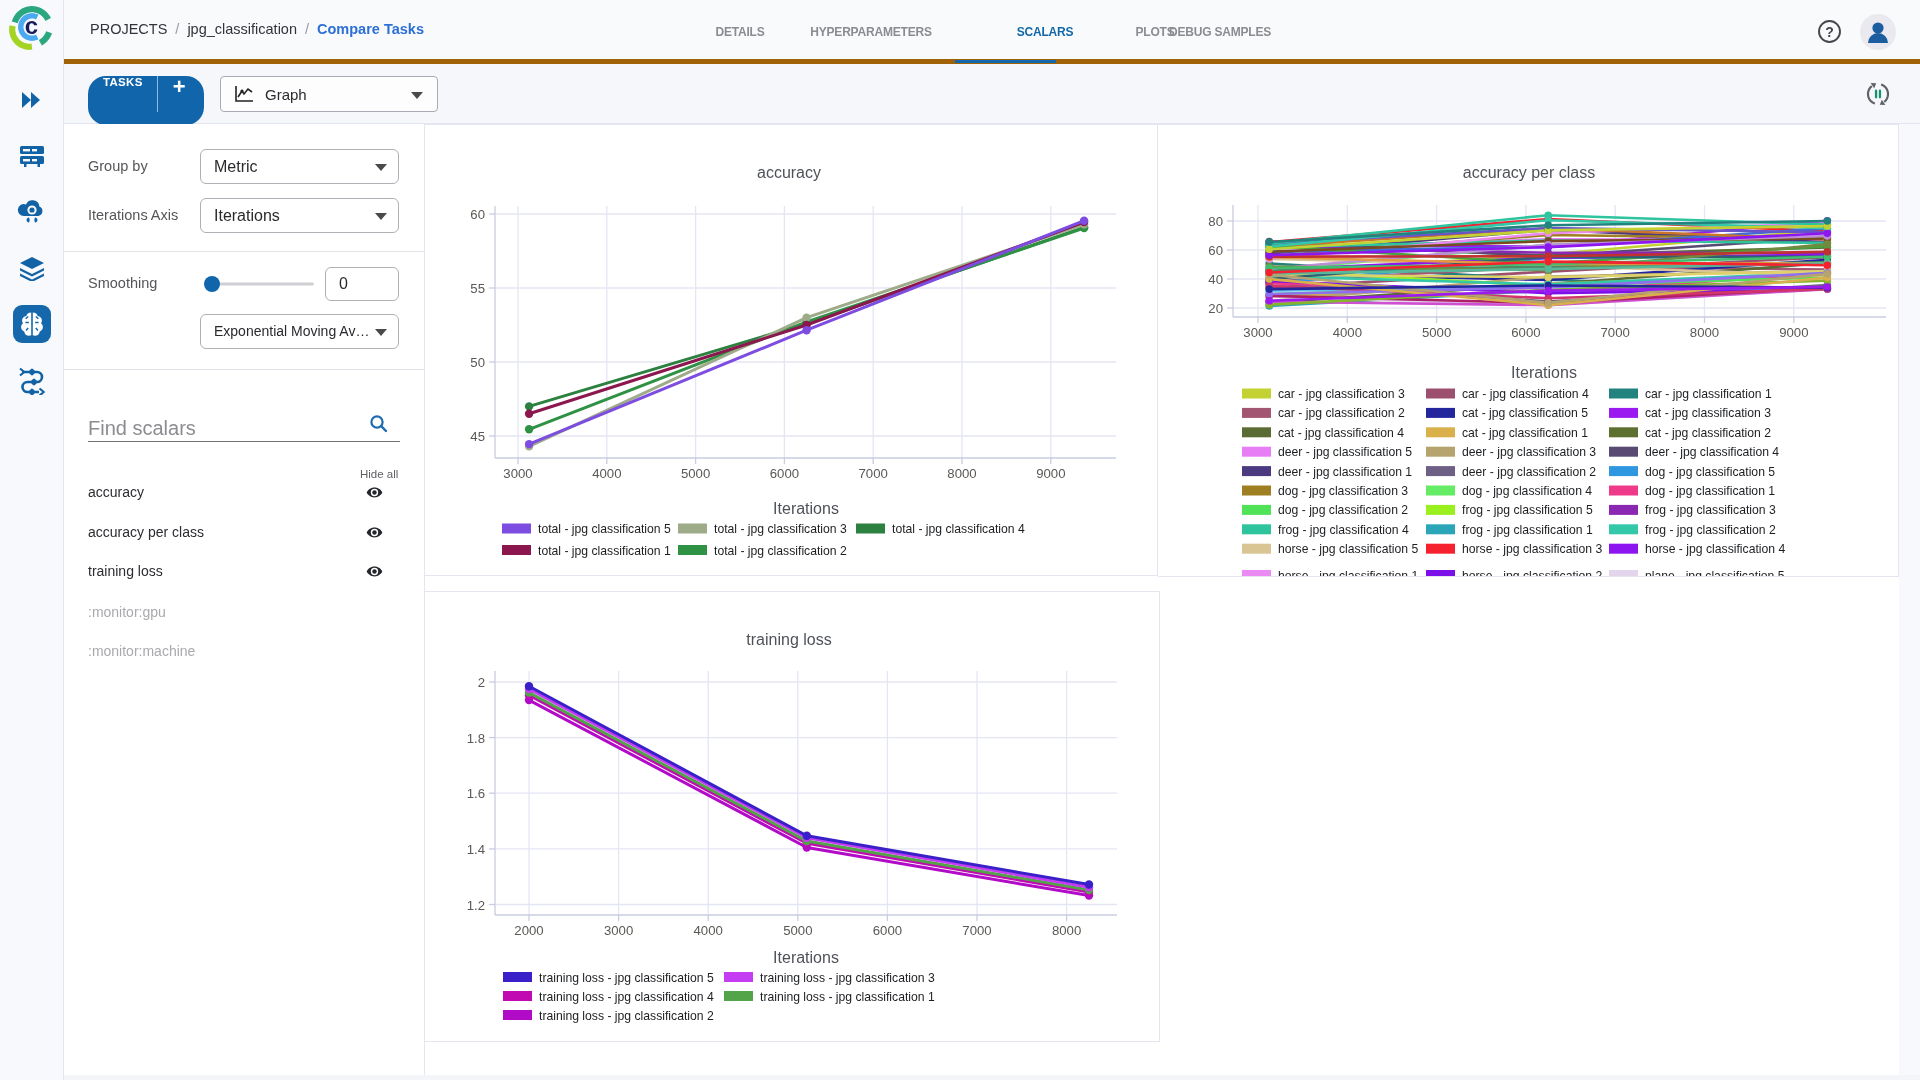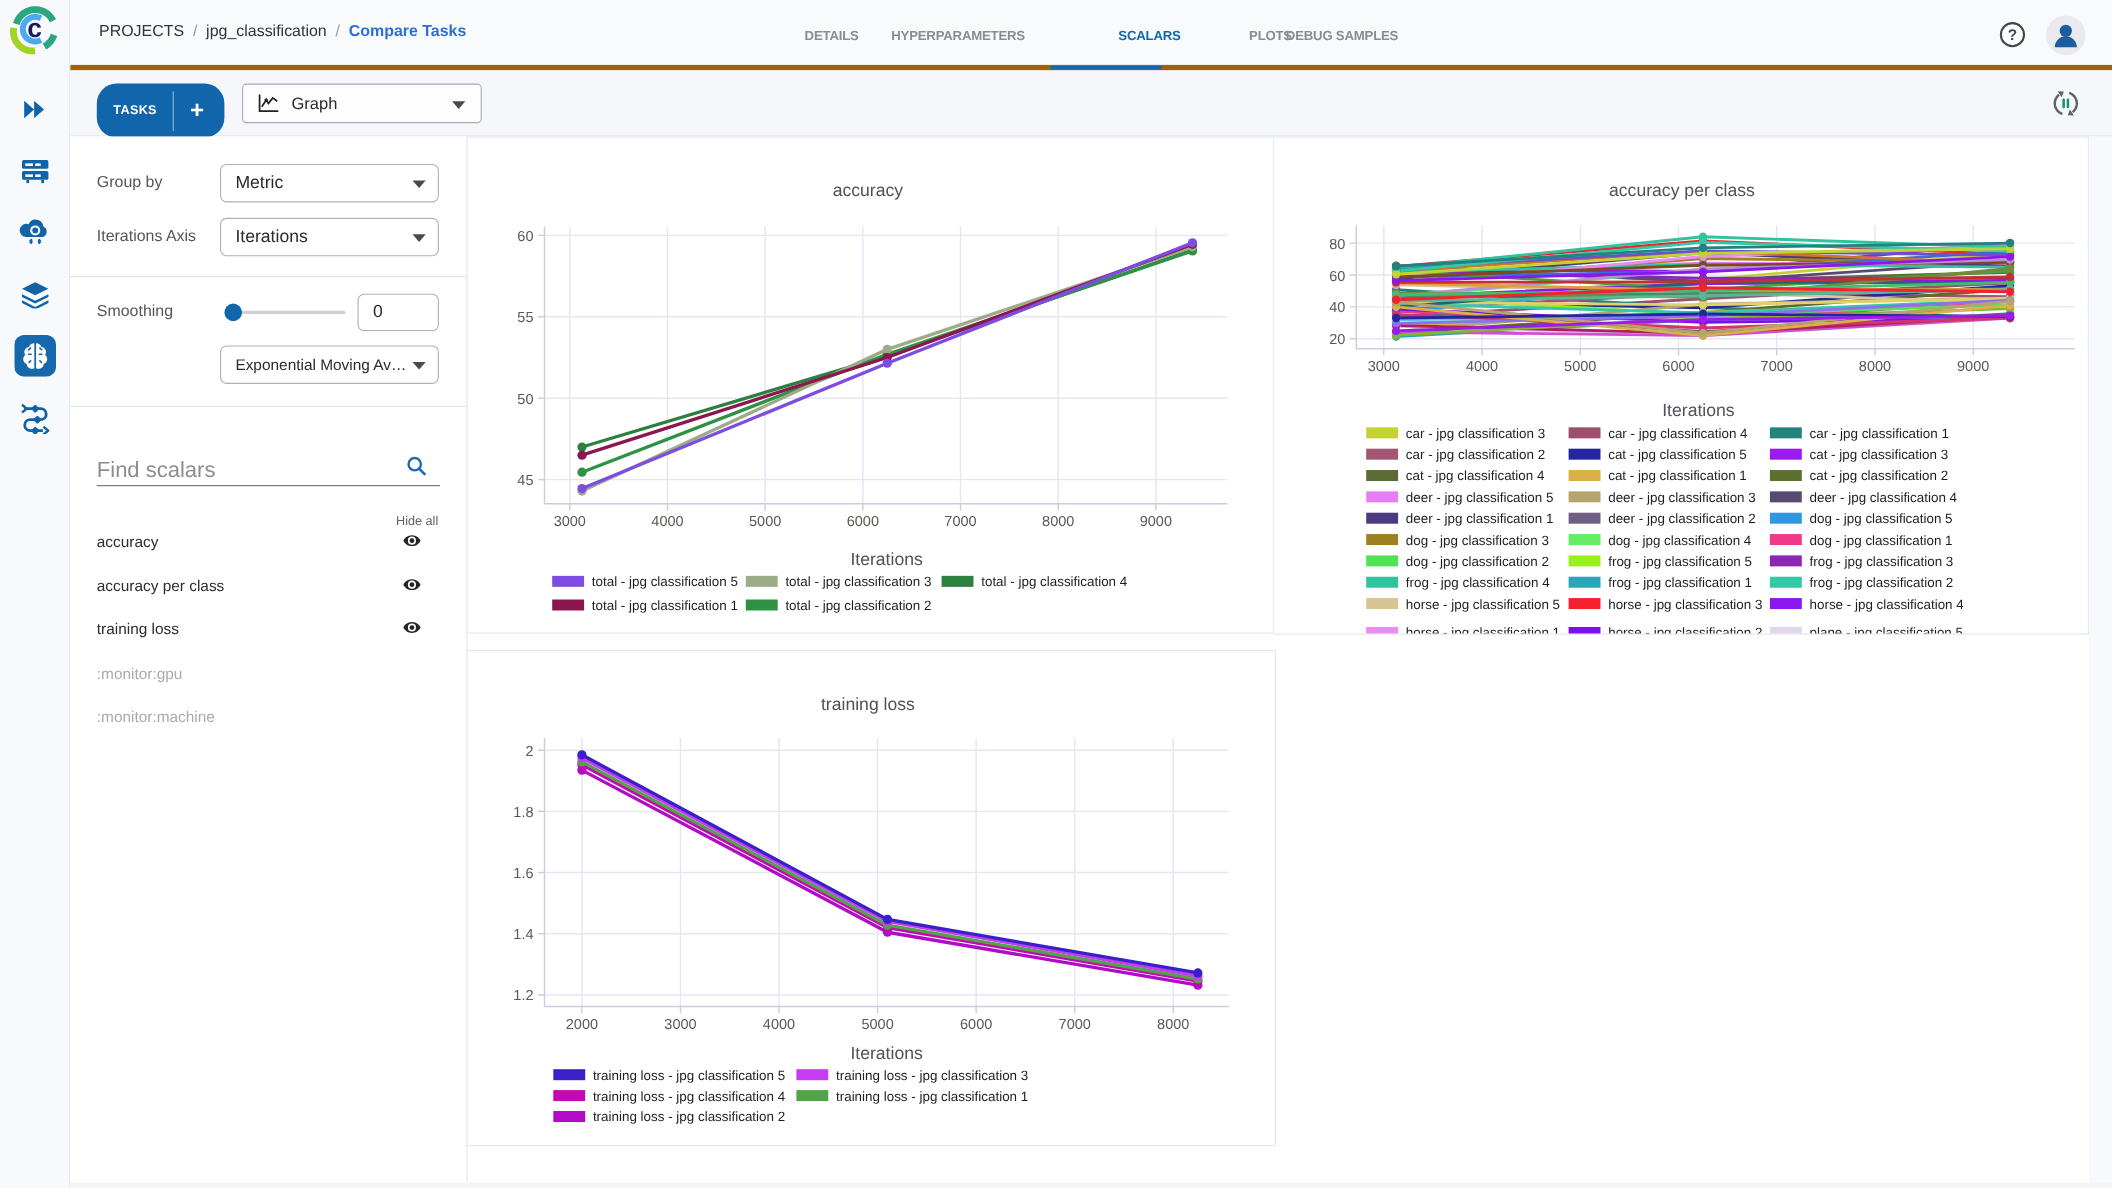--- a/index.html
+++ b/index.html
@@ -9,21 +9,21 @@
 .toolbar { left:64px; top:64px; width:1856px; height:60px; background:#f6f7fb; border-bottom:1px solid #e3e6f0; }
 .leftpanel { left:64px; top:124px; width:361px; height:956px; background:#fff; border-right:1px solid #e3e6f0; }
 .crumb { top:21px; left:26px; font-size:14.5px; color:#32333b; }
 .crumb .sep { color:#9a9aa2; padding:0 8px; }
 .crumb .link { color:#2c6fd6; font-weight:bold; }
 .tab { position:absolute; top:25px; font-size:12px; font-weight:bold; letter-spacing:-.2px; color:#8b8b92; transform:translateX(-50%); white-space:nowrap; }
 .tab.active { color:#1268a8; }
 .underline { position:absolute; top:60px; width:101px; height:3px; background:#1268a8; }
 .hicon { top:18px; }
 .avatar { top:14px; left:1860px; width:36px; height:36px; border-radius:50%; background:#e9e9ef; }
-.tasksbtn { top:12px; height:49px; border-radius:18px; background:#1065ab; color:#fff; display:flex; align-items:center; }
+.tasksbtn { top:12px; height:49px; border-radius:18px; background:#1065ab; color:#fff; display:flex; }
 .tasksbtn .t { padding:0 14px 0 15px; font-size:11.5px; font-weight:bold; letter-spacing:.3px; }
 .tasksbtn .d { width:1px; height:36px; background:#d7e3f0aa; }
 .tasksbtn .p { padding:0 19px 0 15px; font-size:22px; font-weight:bold; margin-top:-2px; }
 .graphsel { top:12px; width:218px; height:36px; border:1px solid #a9abb3; border-radius:4px; background:#fdfdfe; display:flex; align-items:center; }
 .graphsel .txt { font-size:15px; color:#2a2a2e; margin-left:10px; }
 .caret { width:0; height:0; border-left:6px solid transparent; border-right:6px solid transparent; border-top:7px solid #4a4a4a; }
 .graphsel .caret { position:absolute; right:14px; top:15px; }
 .lbl { font-size:14.5px; color:#55555a; }
 .selbox { position:absolute; left:136px; width:199px; height:35px; border:1px solid #aeb0b6; border-radius:6px; background:#fff; font-size:16px; color:#2a2a2e; line-height:33px; padding-left:13px; padding-right:32px; white-space:nowrap; overflow:hidden; }
 .selbox .caret { position:absolute; right:11px; top:14px; }
@@ -82,21 +82,21 @@
       </svg></div>
     <div class="sbicon" style="top:326px;"><svg width="38" height="38" viewBox="0 0 38 38">
         <rect x="0" y="0" width="38" height="38" rx="9" fill="#1668ac"></rect>
         <path d="M18.2 7.6 c-2.8 0-4.4 1.6-4.8 3.4 c-2.6.3-4.3 2.2-4.3 4.5 0 1 .3 1.9.9 2.7 -1.2.9-1.9 2.2-1.9 3.8 0 2 1.3 3.7 3.2 4.4 .1 2.6 2.2 4.3 4.7 4.3 .8 0 1.6-.2 2.2-.5 Z" fill="#fff"></path>
         <path d="M19.8 7.6 c2.8 0 4.4 1.6 4.8 3.4 c2.6.3 4.3 2.2 4.3 4.5 0 1-.3 1.9-.9 2.7 1.2.9 1.9 2.2 1.9 3.8 0 2-1.3 3.7-3.2 4.4 -.1 2.6-2.2 4.3-4.7 4.3 -.8 0-1.6-.2-2.2-.5 Z" fill="#fff"></path>
         <path d="M15.2 11.5 l-2.6 2.2 M15.8 17.5 h-3.4 M15.2 23 l-2.2 2.4 M22.8 11.5 l2.6 2.2 M22.2 17.5 h3.4 M22.8 23 l2.2 2.4" stroke="#1668ac" stroke-width="1.5" fill="none"></path>
       </svg></div>
   </div>
 <div class="abs header">
     <div class="abs crumb">PROJECTS<span class="sep">/</span>jpg_classification<span class="sep">/</span><span class="link">Compare Tasks</span></div>
-    <div class="tab" style="left:692px;">DETAILS</div>
+    <div class="tab" style="left:676px;">DETAILS</div>
     <div class="tab" style="left:807px;text-align:right;">HYPERPARAMETERS</div>
     <div class="tab active" style="left:981px;">SCALARS</div>
     <div class="tab" style="left:1091px;">PLOTS</div>
     <div class="tab" style="left:1156px;">DEBUG SAMPLES</div>
     <div class="underline" style="left:891px;"></div>
     <div class="abs hicon" style="left:1753px; top:19px;"><svg width="25" height="25" viewBox="0 0 25 25">
 <circle cx="12.5" cy="12.5" r="10.5" fill="none" stroke="#44464c" stroke-width="1.9"></circle>
 <text x="12.5" y="17.5" text-anchor="middle" font-size="14" font-weight="bold" fill="#44464c" font-family="Liberation Sans, sans-serif">?</text>
       </svg></div>
     <div class="abs avatar" style="left:1796px;"><svg width="36" height="36" viewBox="0 0 36 36">

